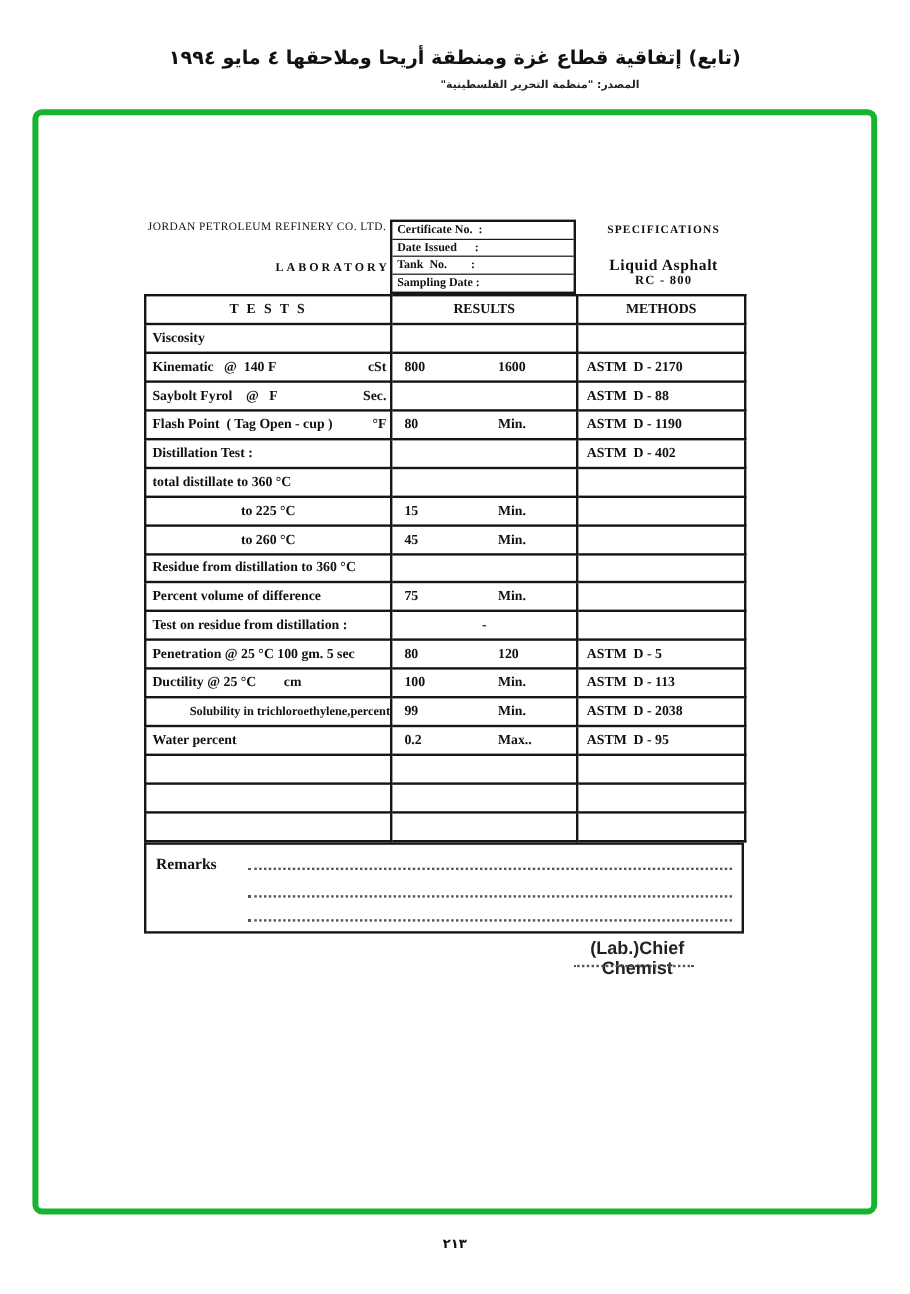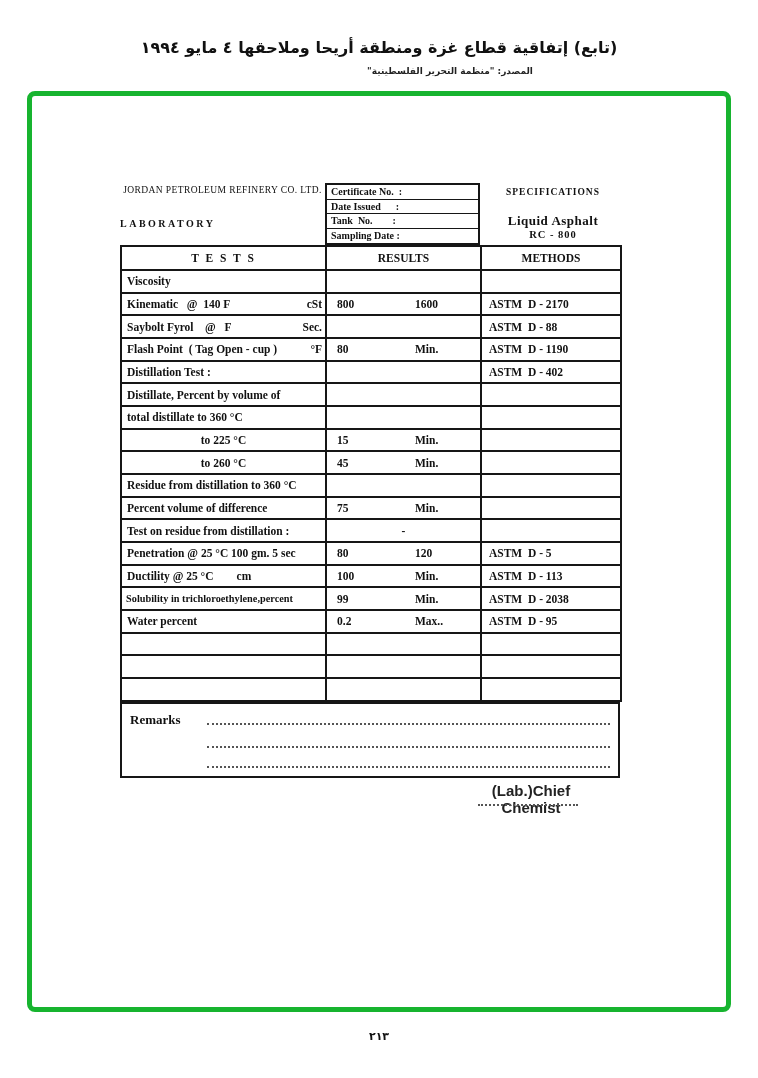--- a/index.html
+++ b/index.html
@@ -16,21 +16,21 @@
     font-family: "DejaVu Sans", sans-serif; font-weight: bold; font-size: 9px;
     direction: rtl; color: #222; }
 
   
   .green-frame { left: 27px; top: 91px; width: 704px; height: 921px;
     border: 5px solid #17b42f; border-radius: 8px; background: transparent; }
 
   
   .company { left: 120px; top: 185px; width: 205px; text-align: center;
     font-size: 9.5px; font-weight: normal; letter-spacing: 0.4px; }
-  .lab { left: 120px; top: 218px; width: 205px; text-align: left;
+  .lab { left: 120px; top: 218px; width: 205px; text-align: right;
     font-size: 10px; font-weight: bold; letter-spacing: 2.5px; }
 
   .cert-box { left: 325px; top: 183px; width: 155px; height: 62px;
     border: 2px solid #161616; }
   .cert-row { height: 14.5px; line-height: 14.5px; border-bottom: 1.5px solid #161616;
     font-size: 10px; font-weight: bold; padding-left: 4px; white-space: pre; overflow: hidden; }
   .cert-row:last-child { border-bottom: none; }
 
   .spec-title { left: 483px; top: 187px; width: 140px; text-align: center;
     font-size: 9.5px; font-weight: bold; letter-spacing: 1px; }
@@ -41,21 +41,21 @@
 
   
   .main-table { left: 120px; top: 245px; width: 500px; height: 457px;
     border-collapse: collapse; table-layout: fixed; }
   .main-table th, .main-table td { border: 2px solid #161616; overflow: hidden; }
   .main-table th { height: 24px; font-size: 11.5px; font-weight: bold; text-align: center; }
   th.h-tests { letter-spacing: 2px; margin-left: 43px; }
   .main-table td { height: 19px; font-size: 11.5px; font-weight: bold; position: relative; }
   td.c-test { padding-left: 5px; white-space: pre; }
   td.c-test.center { text-align: center; padding-left: 0; }
-  td.c-test.small { font-size: 10.3px; padding-left: 4px; }
+  td.c-test.small { font-size: 10.3px; padding-left: 4px; text-align: right; }
   td.c-test .unit { position: absolute; right: 3px; top: 50%; transform: translateY(-50%); }
   td.c-result .r1 { position: absolute; left: 10px; top: 50%; transform: translateY(-50%); }
   td.c-result .r2 { position: absolute; left: 88px; top: 50%; transform: translateY(-50%); }
   td.c-result .rc { position: absolute; left: 0; width: 100%; text-align: center; top: 50%; transform: translateY(-50%); }
   td.c-method { padding-left: 7px; white-space: pre; }
 
   
   .remarks-box { left: 120px; top: 702px; width: 500px; height: 76px;
     border: 2px solid #161616; }
   .remarks-label { position: absolute; left: 8px; top: 8px; font-size: 13px; font-weight: bold; }
@@ -133,25 +133,20 @@
           <span class="r2">Min.</span>
         </td>
         <td class="c-method">ASTM  D - 1190</td>
       </tr>
       <tr>
         <td class="c-test"><span>Distillation Test :</span></td>
         <td class="c-result"></td>
         <td class="c-method">ASTM  D - 402</td>
       </tr>
       <tr>
-        <td class="c-test"><span>Distillate, Percent by volume of</span></td>
-        <td class="c-result"></td>
-        <td class="c-method"></td>
-      </tr>
-      <tr>
         <td class="c-test"><span>total distillate to 360 °C</span></td>
         <td class="c-result"></td>
         <td class="c-method"></td>
       </tr>
       <tr>
         <td class="c-test center"><span>to 225 °C</span></td>
         <td class="c-result">
           <span class="r1">15</span>
           <span class="r2">Min.</span>
         </td>

